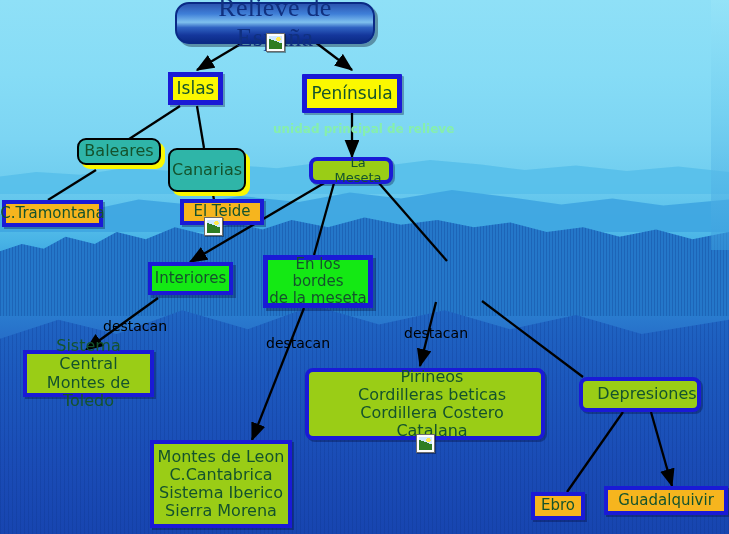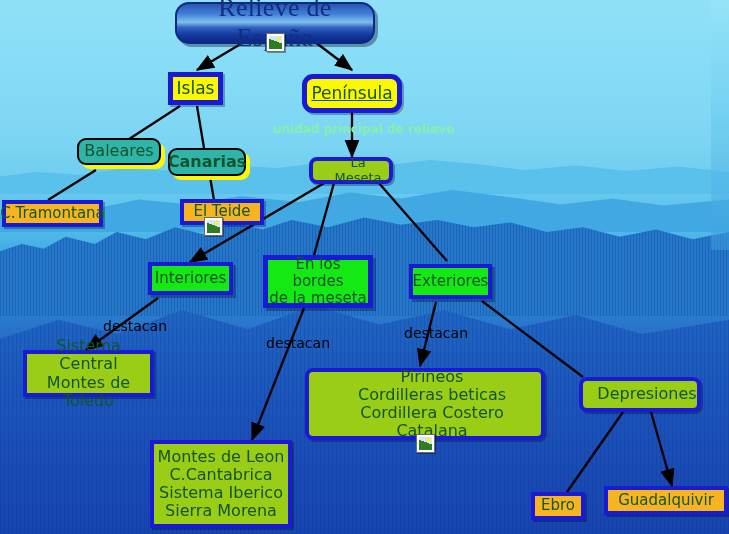--- a/index.html
+++ b/index.html
@@ -104,21 +104,21 @@
     font-size:26px;color:#10307f;
     letter-spacing:.3px;
   }
 
   
   .n-yellow{
     background:#fbf800;border:5px solid #1a1ad6;
     box-shadow:2px 2px 0 rgba(0,0,40,.30);
     font-size:17px;
   }
-  .n-yellow-round{border-radius:11px;text-decoration:underline;}
+  .n-yellow-round{border-radius:1px;}
 
   
   .n-teal{
     background:#2fb5a8;border:2px solid #000;border-radius:9px;
     box-shadow:4px 4px 0 #fbf800;
     font-size:16px;
   }
 
   
   .n-olive{
@@ -224,37 +224,36 @@
     </div>
 
   <div class="node n-yellow" style="left:168px;top:72px;width:55px;height:33px;">Islas</div>
 
   <div class="node n-yellow n-yellow-round" style="left:302px;top:74px;width:100px;height:39px;">Península</div>
 
   <div class="lbl lbl-navy" style="left:273px;top:122px;">unidad principal de relieve</div>
 
   <div class="node n-teal" style="left:77px;top:138px;width:84px;height:27px;">Baleares</div>
 
-  <div class="node n-teal" style="left:168px;top:148px;width:78px;height:28px;font-weight:bold;">Canarias</div>
+  <div class="node n-teal" style="left:168px;top:148px;width:78px;height:44px;">Canarias</div>
 
   <div class="node n-olive n-olive-round n-olive-sm" style="left:309px;top:157px;width:84px;height:27px;">La Meseta</div>
 
   <div class="node n-amber" style="left:2px;top:200px;width:101px;height:27px;">C.Tramontana</div>
 
   <div class="node n-amber" style="left:180px;top:199px;width:84px;height:26px;">El Teide</div>
   <div class="pic-icon" style="left:204px;top:217px;">
       <i></i>
     </div>
 
   <div class="node n-green n-green-thin" style="left:148px;top:262px;width:85px;height:33px;">Interiores</div>
 
   <div class="node n-green" style="left:263px;top:255px;width:110px;height:53px;">En los bordes
 de la meseta</div>
 
-  <div class="node n-green n-green-thin" style="left:409px;top:264px;width:83px;height:35px;">Exteriores</div>
 
   <div class="lbl" style="left:103px;top:318px;">destacan</div>
   <div class="lbl" style="left:266px;top:335px;">destacan</div>
   <div class="lbl" style="left:404px;top:325px;">destacan</div>
 
   <div class="node n-olive" style="left:23px;top:350px;width:131px;height:47px;">Sistema Central
 Montes de Toledo</div>
 
   <div class="node n-olive n-olive-round" style="left:305px;top:368px;width:240px;height:72px;">Pirineos
 Cordilleras beticas

